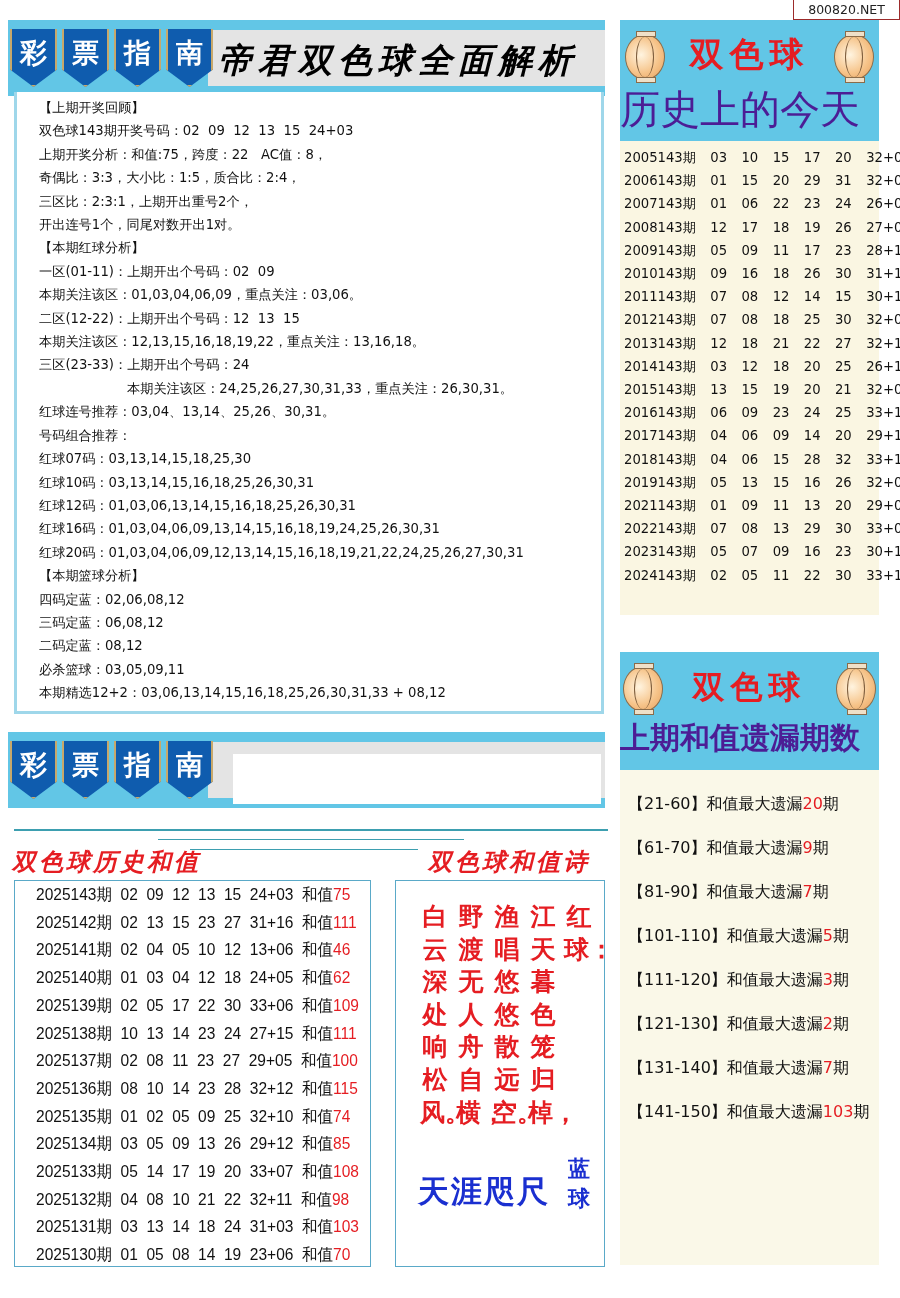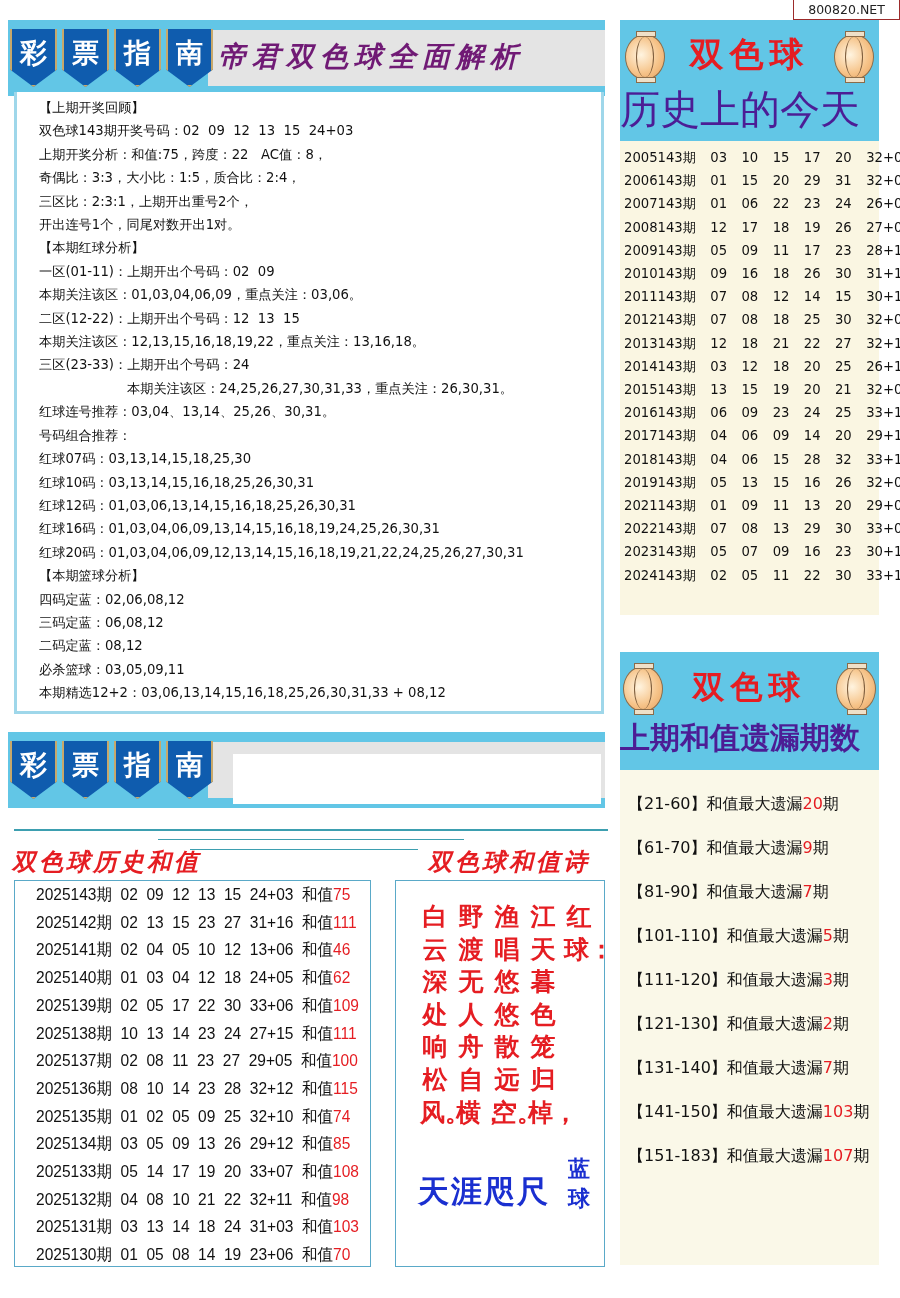--- a/index.html
+++ b/index.html
@@ -7,21 +7,21 @@
   body { position: relative; font-family: "DejaVu Sans", "Liberation Sans", sans-serif; color: #111; }
 
   
   .banner { position: absolute; left: 8px; width: 597px; height: 76px; background: #62c6e6; }
   .banner .inner { position: absolute; left: 200px; top: 10px; right: 0; height: 56px; background: #e4e4e4; }
   .badges { position: absolute; left: 2px; top: 9px; display: flex; gap: 5px; }
   .badge { width: 47px; height: 58px; background: #0f5cae; border: 2px solid #c7a86b; border-top: none;
            clip-path: polygon(0 0, 100% 0, 100% 70%, 50% 100%, 0 70%);
            color: #fff; font-weight: bold; font-size: 27px; text-align: center; line-height: 48px;
            font-family: "DejaVu Sans", sans-serif; }
-  .banner-title { position: absolute; left: 210px; top: 18px; font-size: 28px; font-weight: bold; color: #701a75;
+  .banner-title { position: absolute; left: 210px; top: 18px; font-size: 34px; font-weight: bold; color: #000000;
                   letter-spacing: 6px; font-family: "DejaVu Serif", serif; font-style: italic; white-space: nowrap; }
   .banner2-blank { position: absolute; left: 225px; top: 22px; right: 4px; height: 50px; background: #fff; }
 
   
   .analysis { position: absolute; left: 14px; top: 92px; width: 590px; height: 622px; background: #fff;
               border: 3px solid #9fd7ea; border-top: none; padding: 4px 0 0 6px; }
   .analysis .line { font-size: 13.2px; line-height: 23.4px; white-space: nowrap; color: #111; margin-left: 16px; }
 
   
   .rpanel-head { position: absolute; left: 620px; width: 259px; background: #62c6e6; }
@@ -145,21 +145,20 @@
 </div>
 <div class="omit-list">
   <div class="row"><span>【21-60】</span><span>和值最大遗漏</span><span class="red">20</span><span>期</span></div>
   <div class="row"><span>【61-70】</span><span>和值最大遗漏</span><span class="red">9</span><span>期</span></div>
   <div class="row"><span>【81-90】</span><span>和值最大遗漏</span><span class="red">7</span><span>期</span></div>
   <div class="row"><span>【101-110】</span><span>和值最大遗漏</span><span class="red">5</span><span>期</span></div>
   <div class="row"><span>【111-120】</span><span>和值最大遗漏</span><span class="red">3</span><span>期</span></div>
   <div class="row"><span>【121-130】</span><span>和值最大遗漏</span><span class="red">2</span><span>期</span></div>
   <div class="row"><span>【131-140】</span><span>和值最大遗漏</span><span class="red">7</span><span>期</span></div>
   <div class="row"><span>【141-150】</span><span>和值最大遗漏</span><span class="red">103</span><span>期</span></div>
-  <div class="row"><span>【151-183】</span><span>和值最大遗漏</span><span class="red">107</span><span>期</span></div>
 </div>
 
 <div class="banner" style="top:732px;">
   <div class="inner"></div>
   <div class="badges">
     <div class="badge">彩</div>
     <div class="badge">票</div>
     <div class="badge">指</div>
     <div class="badge">南</div>
   </div>

